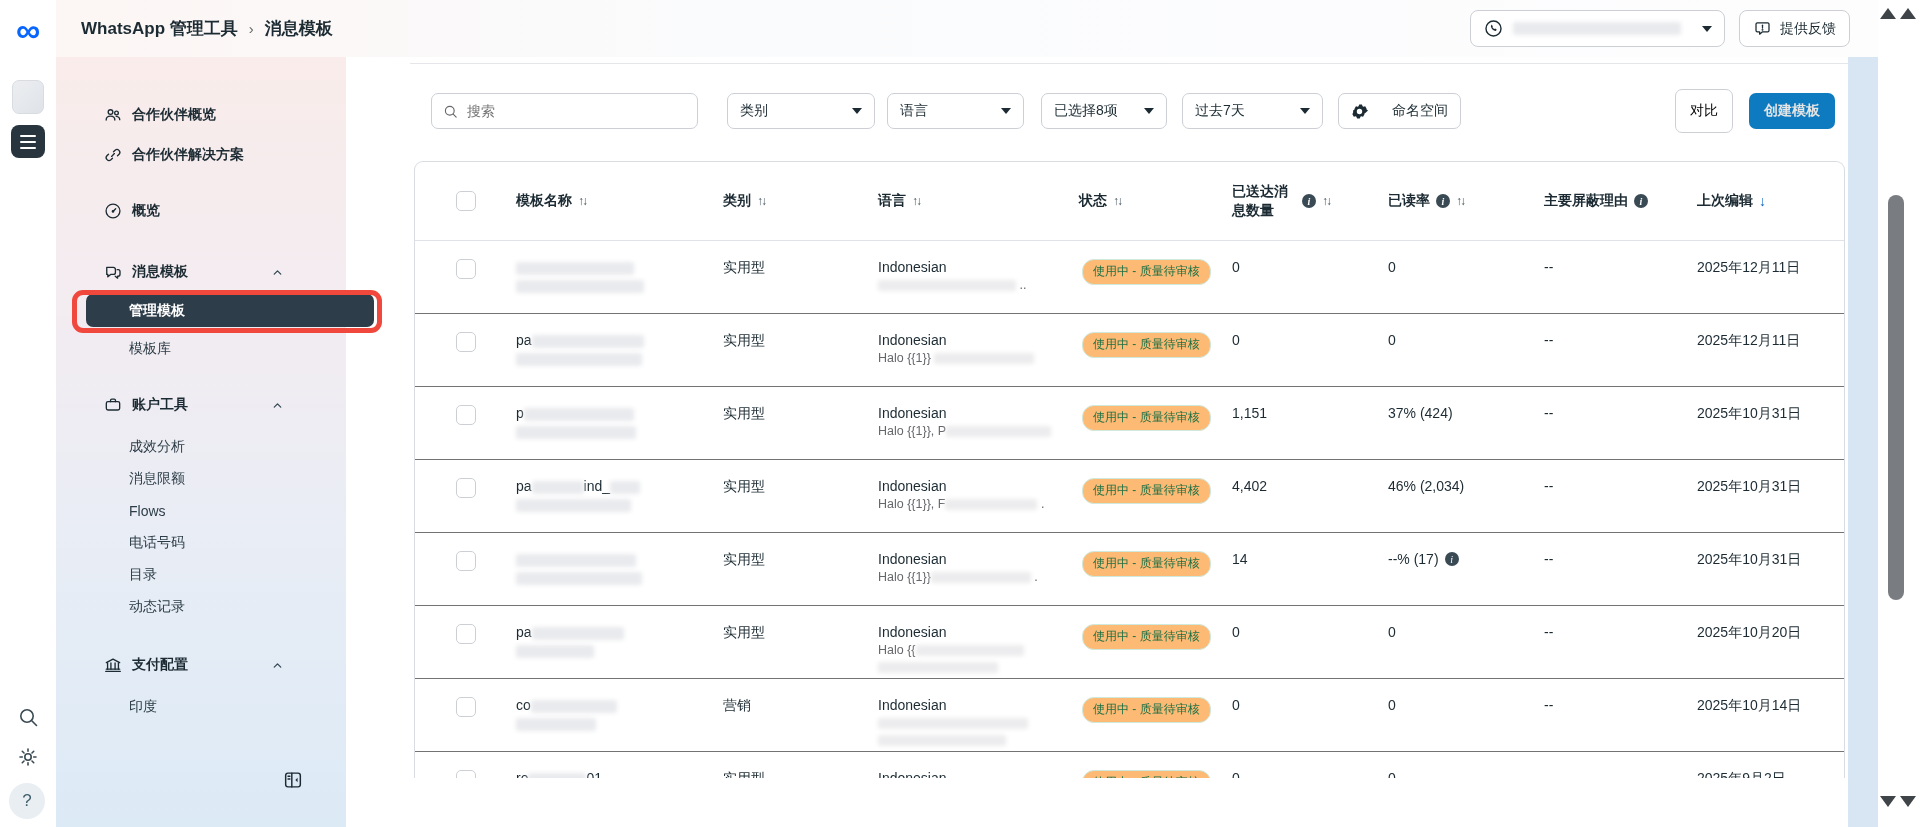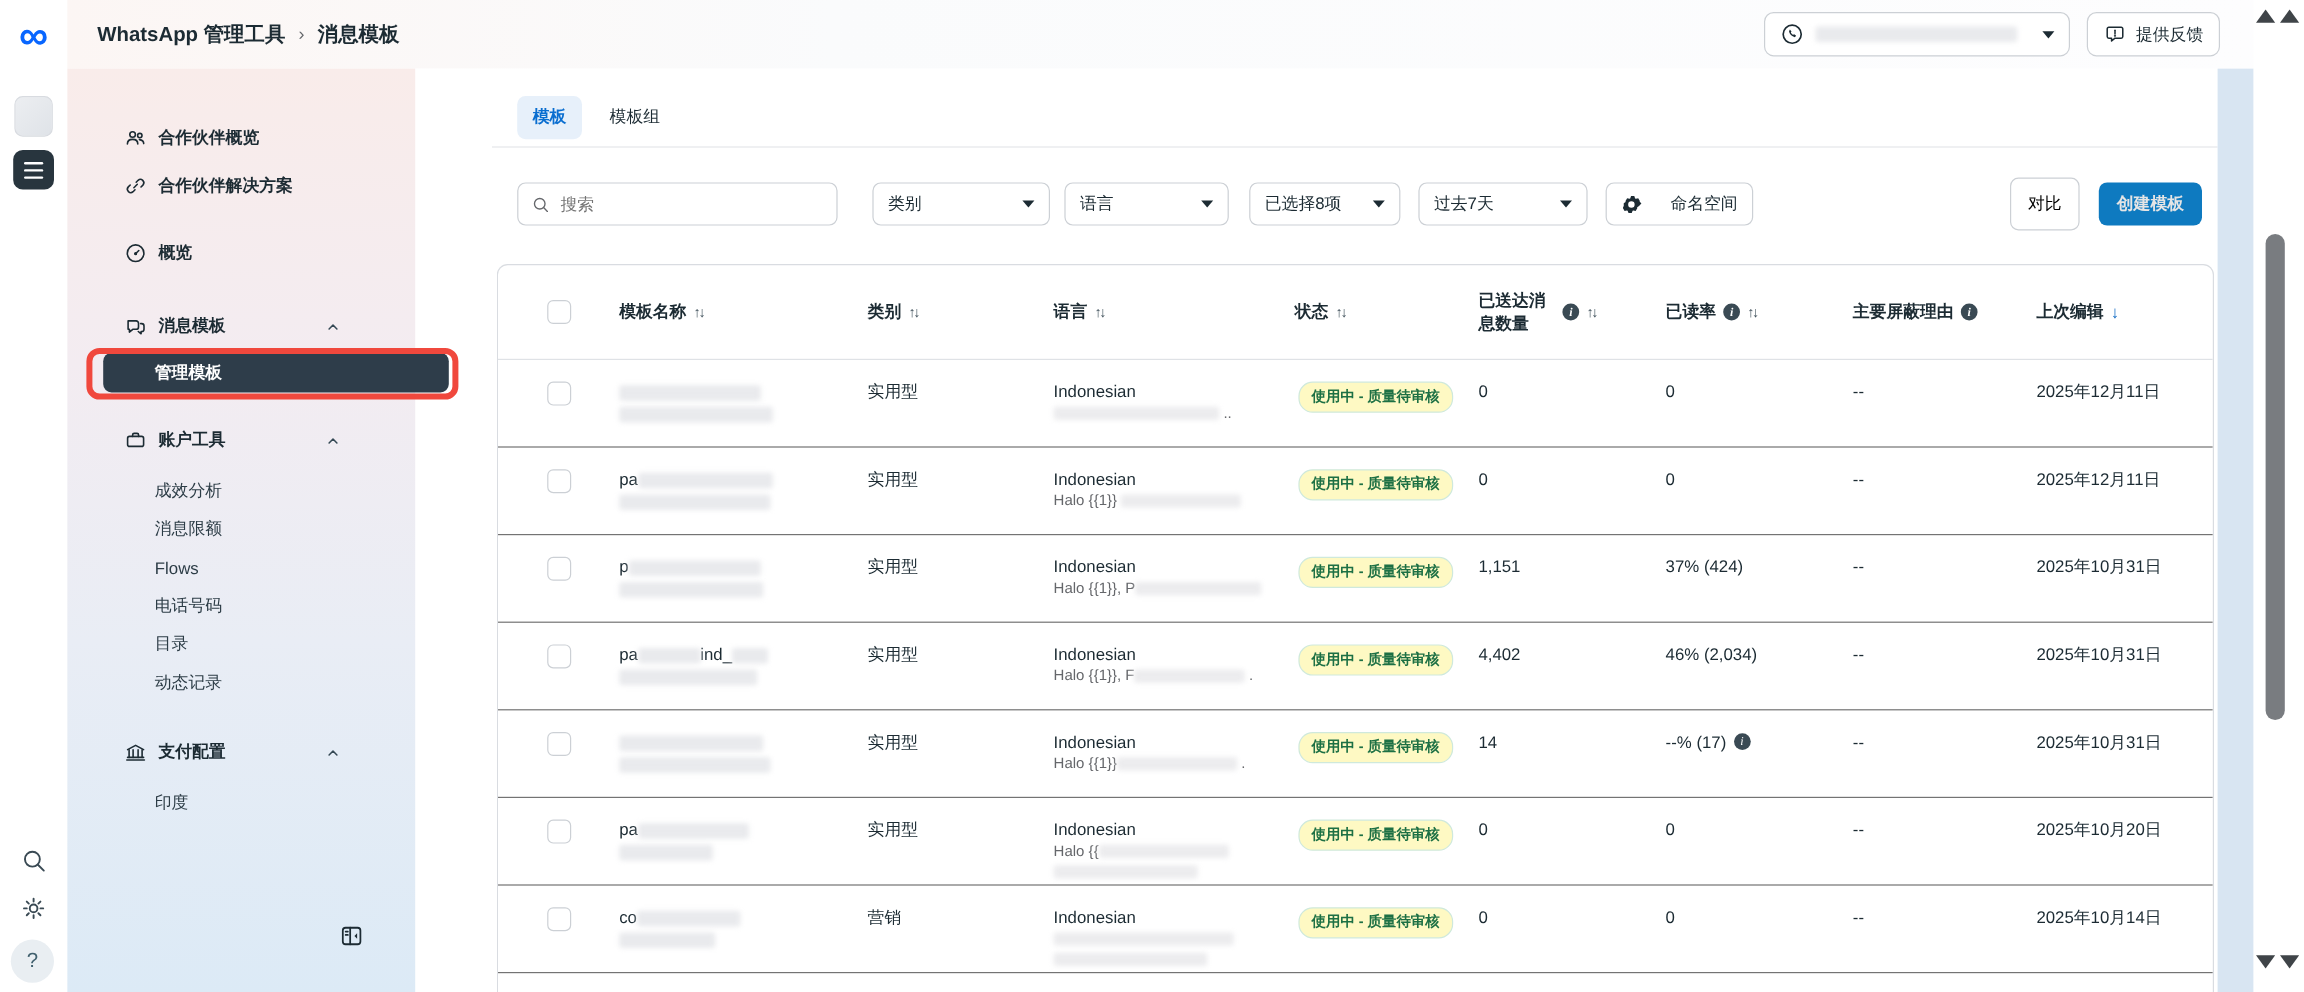--- a/index.html
+++ b/index.html
@@ -61,21 +61,21 @@
   .info-icon::after { content:"i"; }
   .wraphdr { width:64px; line-height:1.35; }
   .trow { height:73px; border-top:1px solid #737373; align-items:start; }
   .trow > .cell { padding-top:18px; }
   .checkbox { width:20px; height:20px; border:1.5px solid #ccd0d5; border-radius:5px; margin-left:41px; background:#fff; cursor:pointer; }
   .thead .checkbox { margin-top:0; }
   .redact { display:inline-block; height:13px; background:#e9eaed; border-radius:2px; filter:blur(2px); vertical-align:middle; }
   .redact.sm { height:11px; background:#ececee; }
   .nline { height:18px; white-space:nowrap; }
   .sub { font-size:12.5px; color:#65676b; margin-top:3px; white-space:nowrap; }
-  .badge { display:inline-block; margin-left:3px; padding:3px 10px 4px; border-radius:12px; background:#fef9c3; border:1px solid #cfe9dc; color:#1d7044; font-size:12px; white-space:nowrap;font-weight:bold; }
+  .badge { display:inline-block; margin-left:3px; padding:3px 10px 4px; border-radius:12px; background:#fdba74; border:1px solid #cfe9dc; color:#1d7044; font-size:12px; white-space:nowrap; }
   .readcell { display:flex; align-items:flex-start; gap:6px; padding-top:18px; }
   .readcell .info-icon { margin-top:1px; }
 
   
   .gutter { position:absolute; left:1848px; top:57px; width:30px; height:770px; background:#d8e5f2; z-index:3; }
   .winscroll { position:absolute; left:1878px; top:0; width:42px; height:827px; background:#fff; z-index:6; }
   .tri-up { width:0; height:0; border-left:8px solid transparent; border-right:8px solid transparent; border-bottom:11px solid #3f4448; position:absolute; }
   .tri-down { width:0; height:0; border-left:8px solid transparent; border-right:8px solid transparent; border-top:11px solid #3f4448; position:absolute; }
   .thumb { position:absolute; left:10px; top:195px; width:16px; height:405px; background:#797c80; border-radius:8px; }
 </style>
@@ -175,20 +175,23 @@
     <span>消息模板</span>
     <span class="chev">
         <svg class="ic" viewBox="0 0 16 16" width="13" height="13">
           <path d="M4 10l4-4 4 4"></path>
         </svg>
       </span>
   </div>
   <div class="nav-pill" style="margin-top:6px">
     <span>管理模板</span>
   </div>
+  <div class="nav-sub" style="margin-top:6px">
+    <span>模板库</span>
+  </div>
   <div class="nav-row" style="margin-top:24px">
     <span>
         <svg class="ic" viewBox="0 0 24 24" width="20" height="20">
           <rect x="4" y="8" width="16" height="10" rx="2"></rect>
           <path d="M9 8V6.6A1.6 1.6 0 0 1 10.6 5h2.8A1.6 1.6 0 0 1 15 6.6V8"></path>
         </svg>
       </span>
     <span>账户工具</span>
     <span class="chev">
         <svg class="ic" viewBox="0 0 16 16" width="13" height="13">
@@ -238,24 +241,20 @@
         <path d="M10.7 4.5v15"></path>
         <path d="M6.6 8h2M6.6 11h2"></path>
         <path d="M17 9.5L14.6 12l2.4 2.5z" fill="currentColor" stroke="none"></path>
       </svg>
   </div>
 </div>
 <div class="annotate" style="left:72px; top:290px; position:absolute;"></div>
 
 <div class="main">
 
-  <div class="tabs">
-    <div class="tab active">模板</div>
-    <div class="tab">模板组</div>
-  </div>
   <div class="tabs-divider"></div>
 
   <div class="filterbar">
     <div class="search">
       <span>
           <svg class="ic" viewBox="0 0 24 24" width="17" height="17" style="color:#65676b">
             <circle cx="11" cy="11" r="6.2"></circle>
             <path d="M15.8 15.8L20 20"></path>
           </svg>
         </span>

